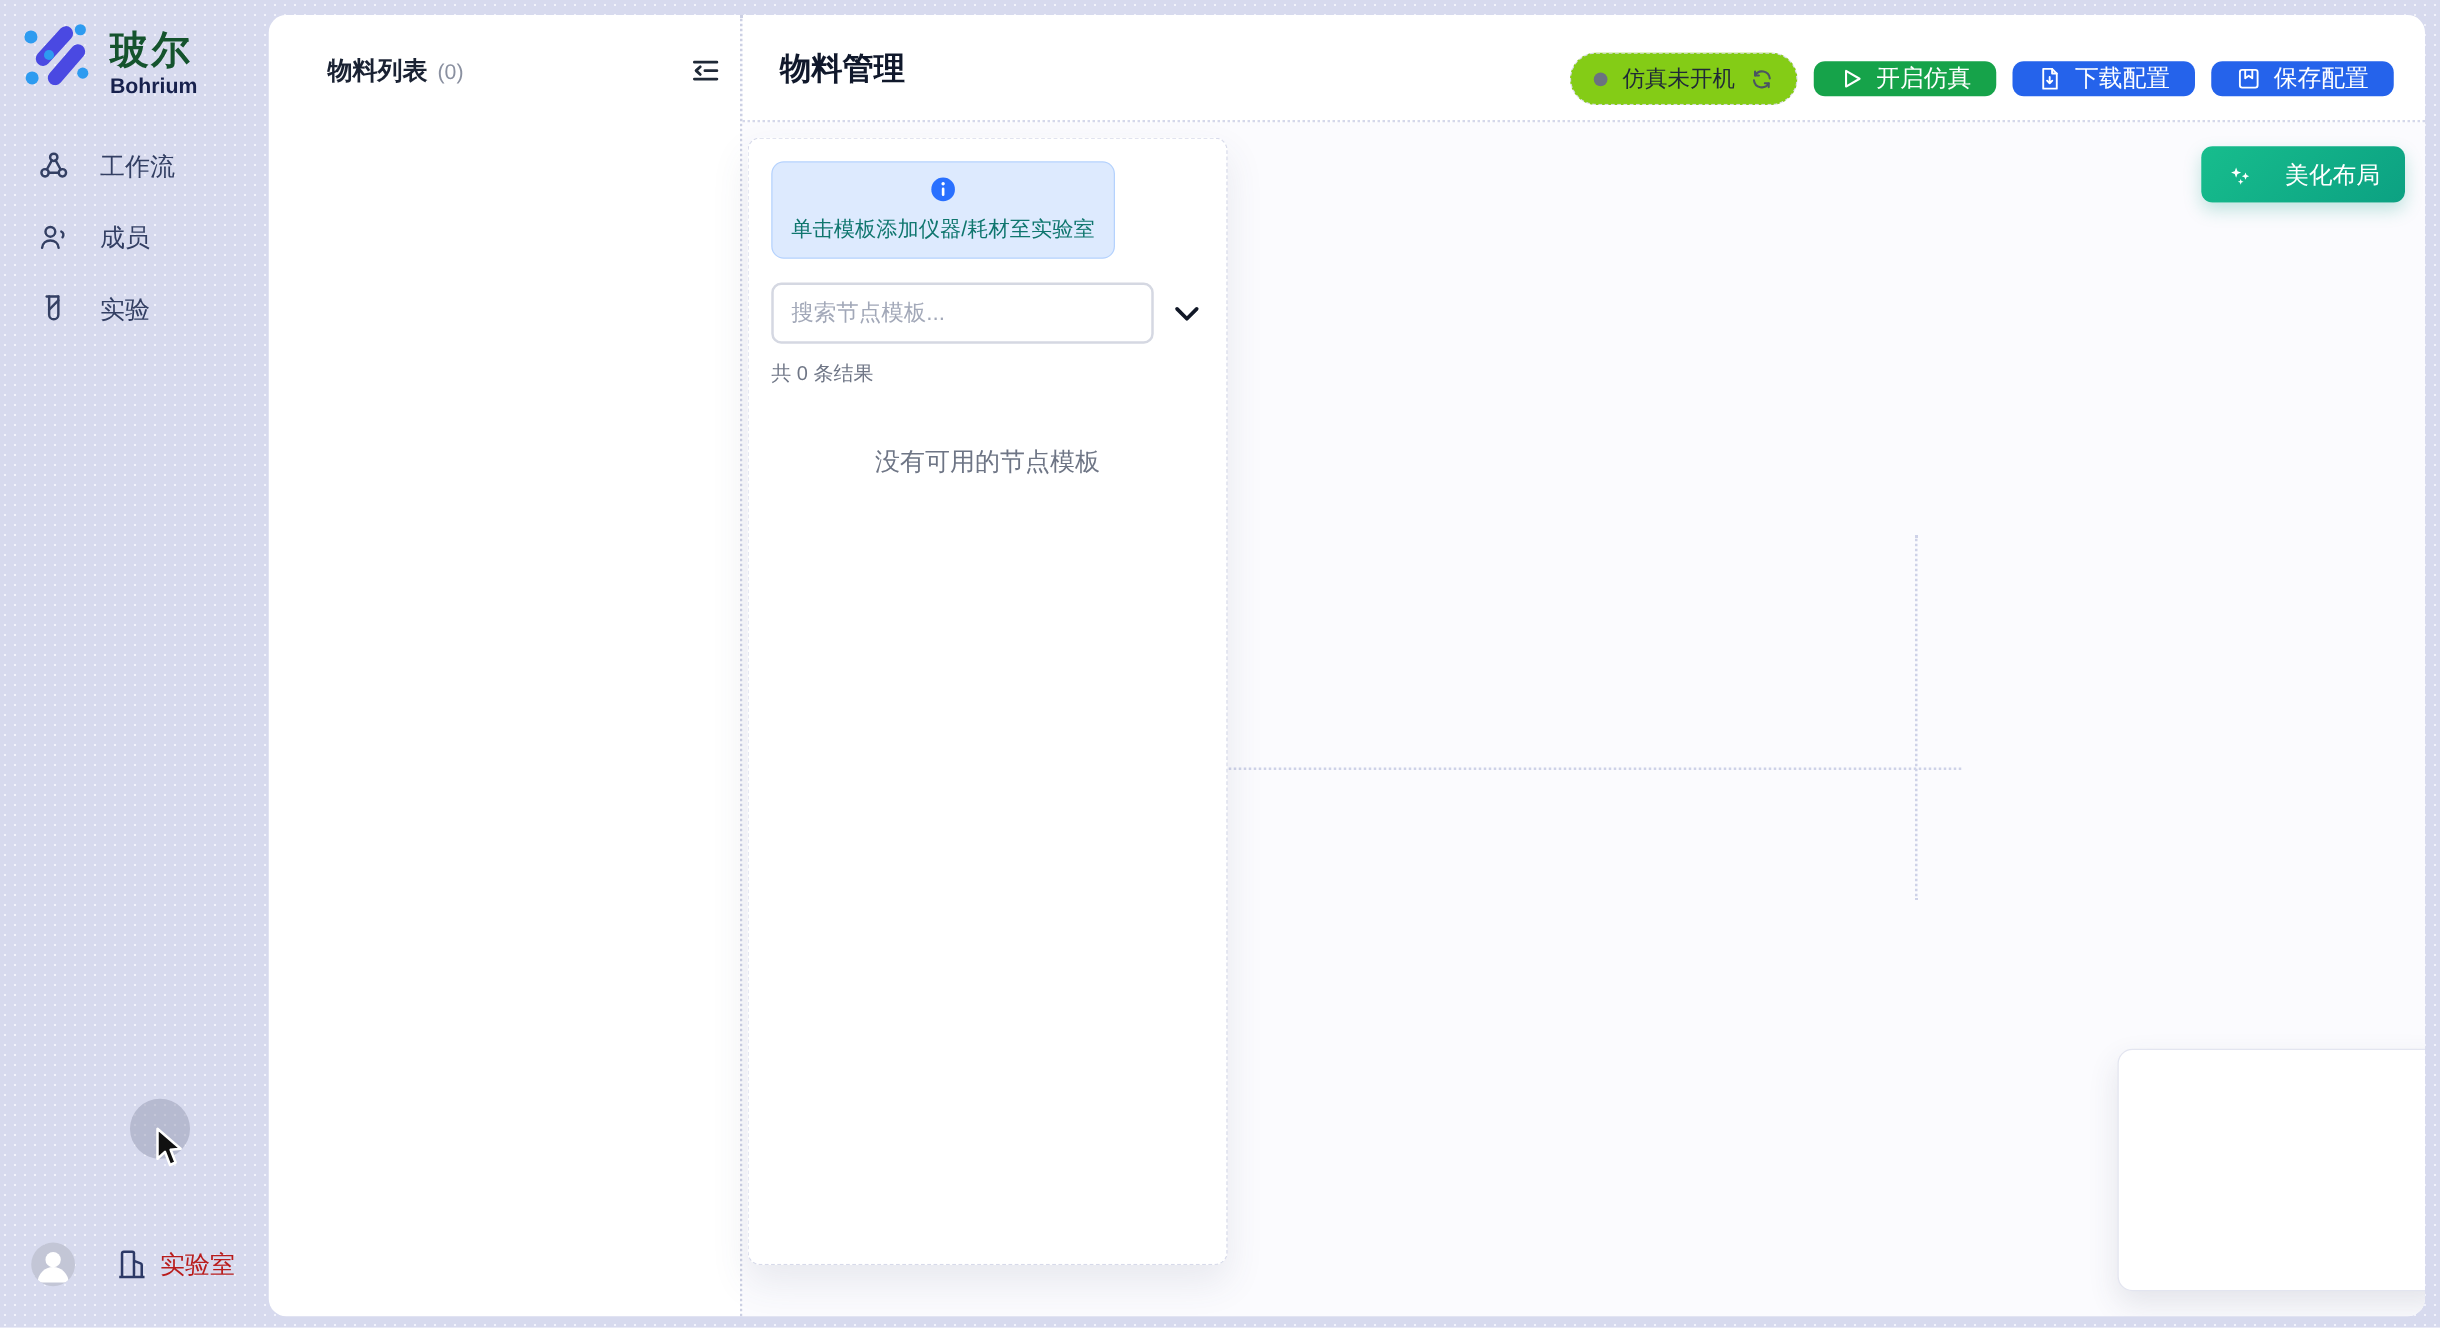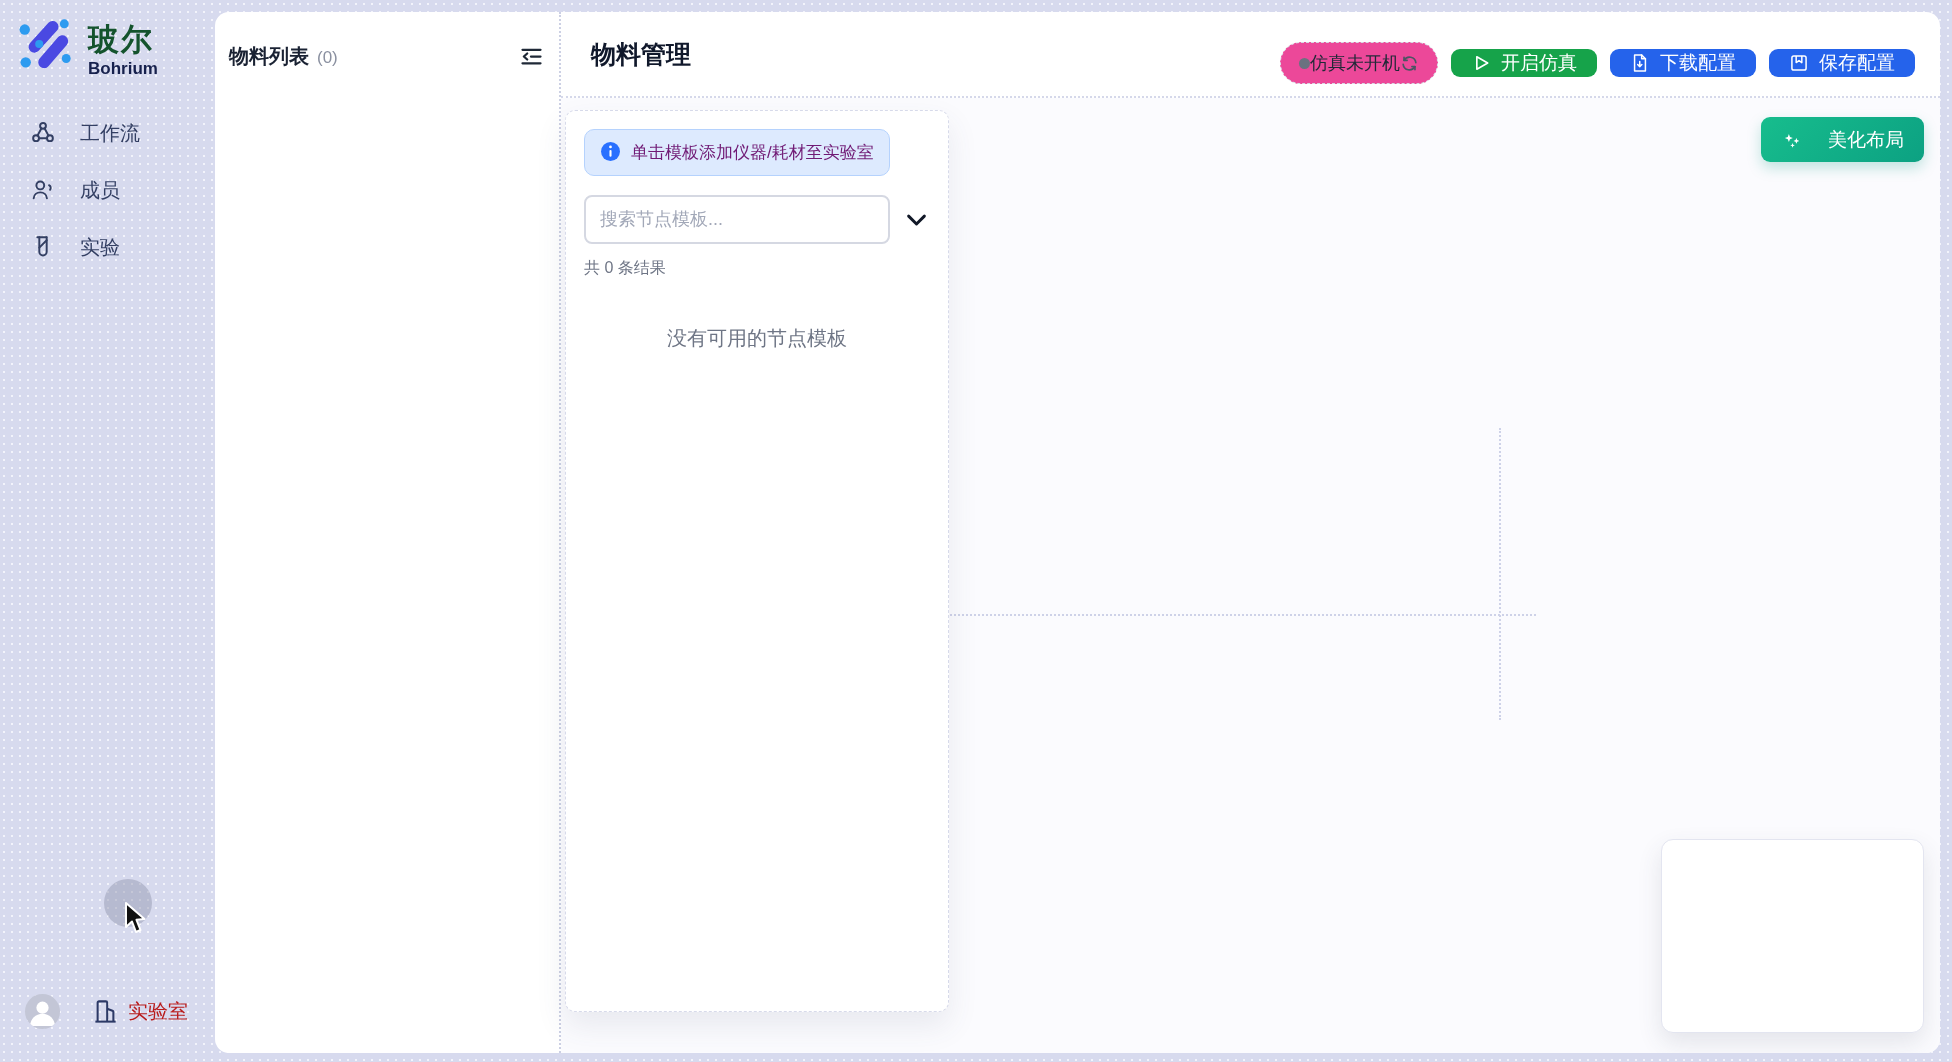--- a/index.html
+++ b/index.html
@@ -40,53 +40,53 @@
   .avatar { position:absolute; left:25px; top:0; width:35px; height:35px; border-radius:50%;
             background:#c3c6d6; overflow:hidden; }
   .lab { position:absolute; left:92px; top:4px; display:flex; align-items:flex-end; gap:9px;
          font-size:20px; color:#b91c1c; }
   .lab svg { width:27px; height:27px; }
 
   
   .card { position:absolute; left:215px; top:12px; width:1725px; height:1041px;
           background:#ffffff; border-radius:14px; overflow:hidden; display:flex; }
 
-  .list-panel { width:346px; flex:0 0 346px; border-right:2px dotted #ccd0e4; position:relative; }
+  .list-panel { width:346px; flex:0 0 346px; border-right:2px dotted #ccd0e4; position:relative;margin-left:33px; }
   .list-title { position:absolute; left:14px; top:31px; font-size:20px; font-weight:700; color:#1a2233; }
   .list-count { font-weight:400; color:#8a90a0; font-size:17px; margin-left:8px; }
   .collapse-btn { position:absolute; right:14px; top:31px; width:27px; height:27px; cursor:pointer; }
 
   .main-panel { flex:1; display:flex; flex-direction:column; min-width:0; }
   .main-header { height:86px; flex:0 0 86px; border-bottom:2px dotted #d5d8ea;
                  display:flex; align-items:center; position:relative; }
   .main-title { margin-left:30px; font-size:25px; font-weight:700; color:#10182b; }
   .header-actions { position:absolute; right:25px; top:30px; display:flex; gap:13px; align-items:center; }
-  .status-pill { height:42px; display:flex; align-items:center; padding:0 18px;
-                 border:1.5px dashed #d6dae4; border-radius:21px; background:#ec4899; font-size:18px;
+  .status-pill { height:42px; display:flex; align-items:center; gap:12px; padding:0 18px;
+                 border:1.5px dashed #d6dae4; border-radius:21px; background:#84cc16; font-size:18px;
                  color:#1f2937; cursor:default; }
   .status-dot { width:11px; height:11px; border-radius:50%; background:#6b7280; }
   .status-pill svg { width:19px; height:19px; cursor:pointer; }
   .btn { height:28px; border:none; border-radius:9px; display:flex; align-items:center; gap:10px;
          padding:0 20px; font-size:19px; color:#fff; cursor:pointer;
          font-family:"Liberation Sans","DejaVu Sans",sans-serif; }
   .btn svg { width:20px; height:20px; }
   .btn-green { background:#16a34a; }
   .btn-blue  { background:#2563eb; }
 
   .canvas { flex:1; position:relative; background:#fbfbfe; }
 
   .guide-h { position:absolute; left:389px; top:516px; width:586px; border-top:2px dotted #ced2e8; }
   .guide-v { position:absolute; left:938px; top:330px; height:292px; border-left:2px dotted #ced2e8; }
 
   .tpl-panel { position:absolute; left:4px; top:12px; width:384px; height:902px;
                background:#ffffff; border:1px dashed #d7daea; border-radius:10px;
                box-shadow:0 14px 30px rgba(70,75,110,.10); padding:18px; }
-  .hint-banner { display:inline-flex; align-items:flex-start; gap:10px; max-width:100%;
+  .hint-banner { display:inline-flex; align-items:center; gap:10px; max-width:100%;
                  background:#ddeafe; border:1px solid #b5d2fd; border-radius:10px;
-                 padding:11px 15px; font-size:17px; color:#701a75; }
+                 padding:11px 15px; font-size:17px; color:#0f766e;flex-direction:column; }
   .hint-banner svg { width:21px; height:21px; flex:0 0 21px; }
   .search-row { margin-top:19px; display:flex; align-items:center; }
   .search-input { width:306px; height:49px; border:2px solid #d5d8e2; border-radius:8px;
                   padding:0 14px; font-size:18px; color:#a16207;
                   font-family:"Liberation Sans","DejaVu Sans",sans-serif; outline:none; }
   .search-input::placeholder { color:#a2a8b8; }
   .chevron-btn { margin-left:13px; width:27px; height:27px; cursor:pointer; }
   .result-count { margin-top:14px; font-size:16px; color:#6f7686; padding-right:2px; }
   .empty-text { margin-top:46px; text-align:center; font-size:20px; color:#6e7585; }
 

